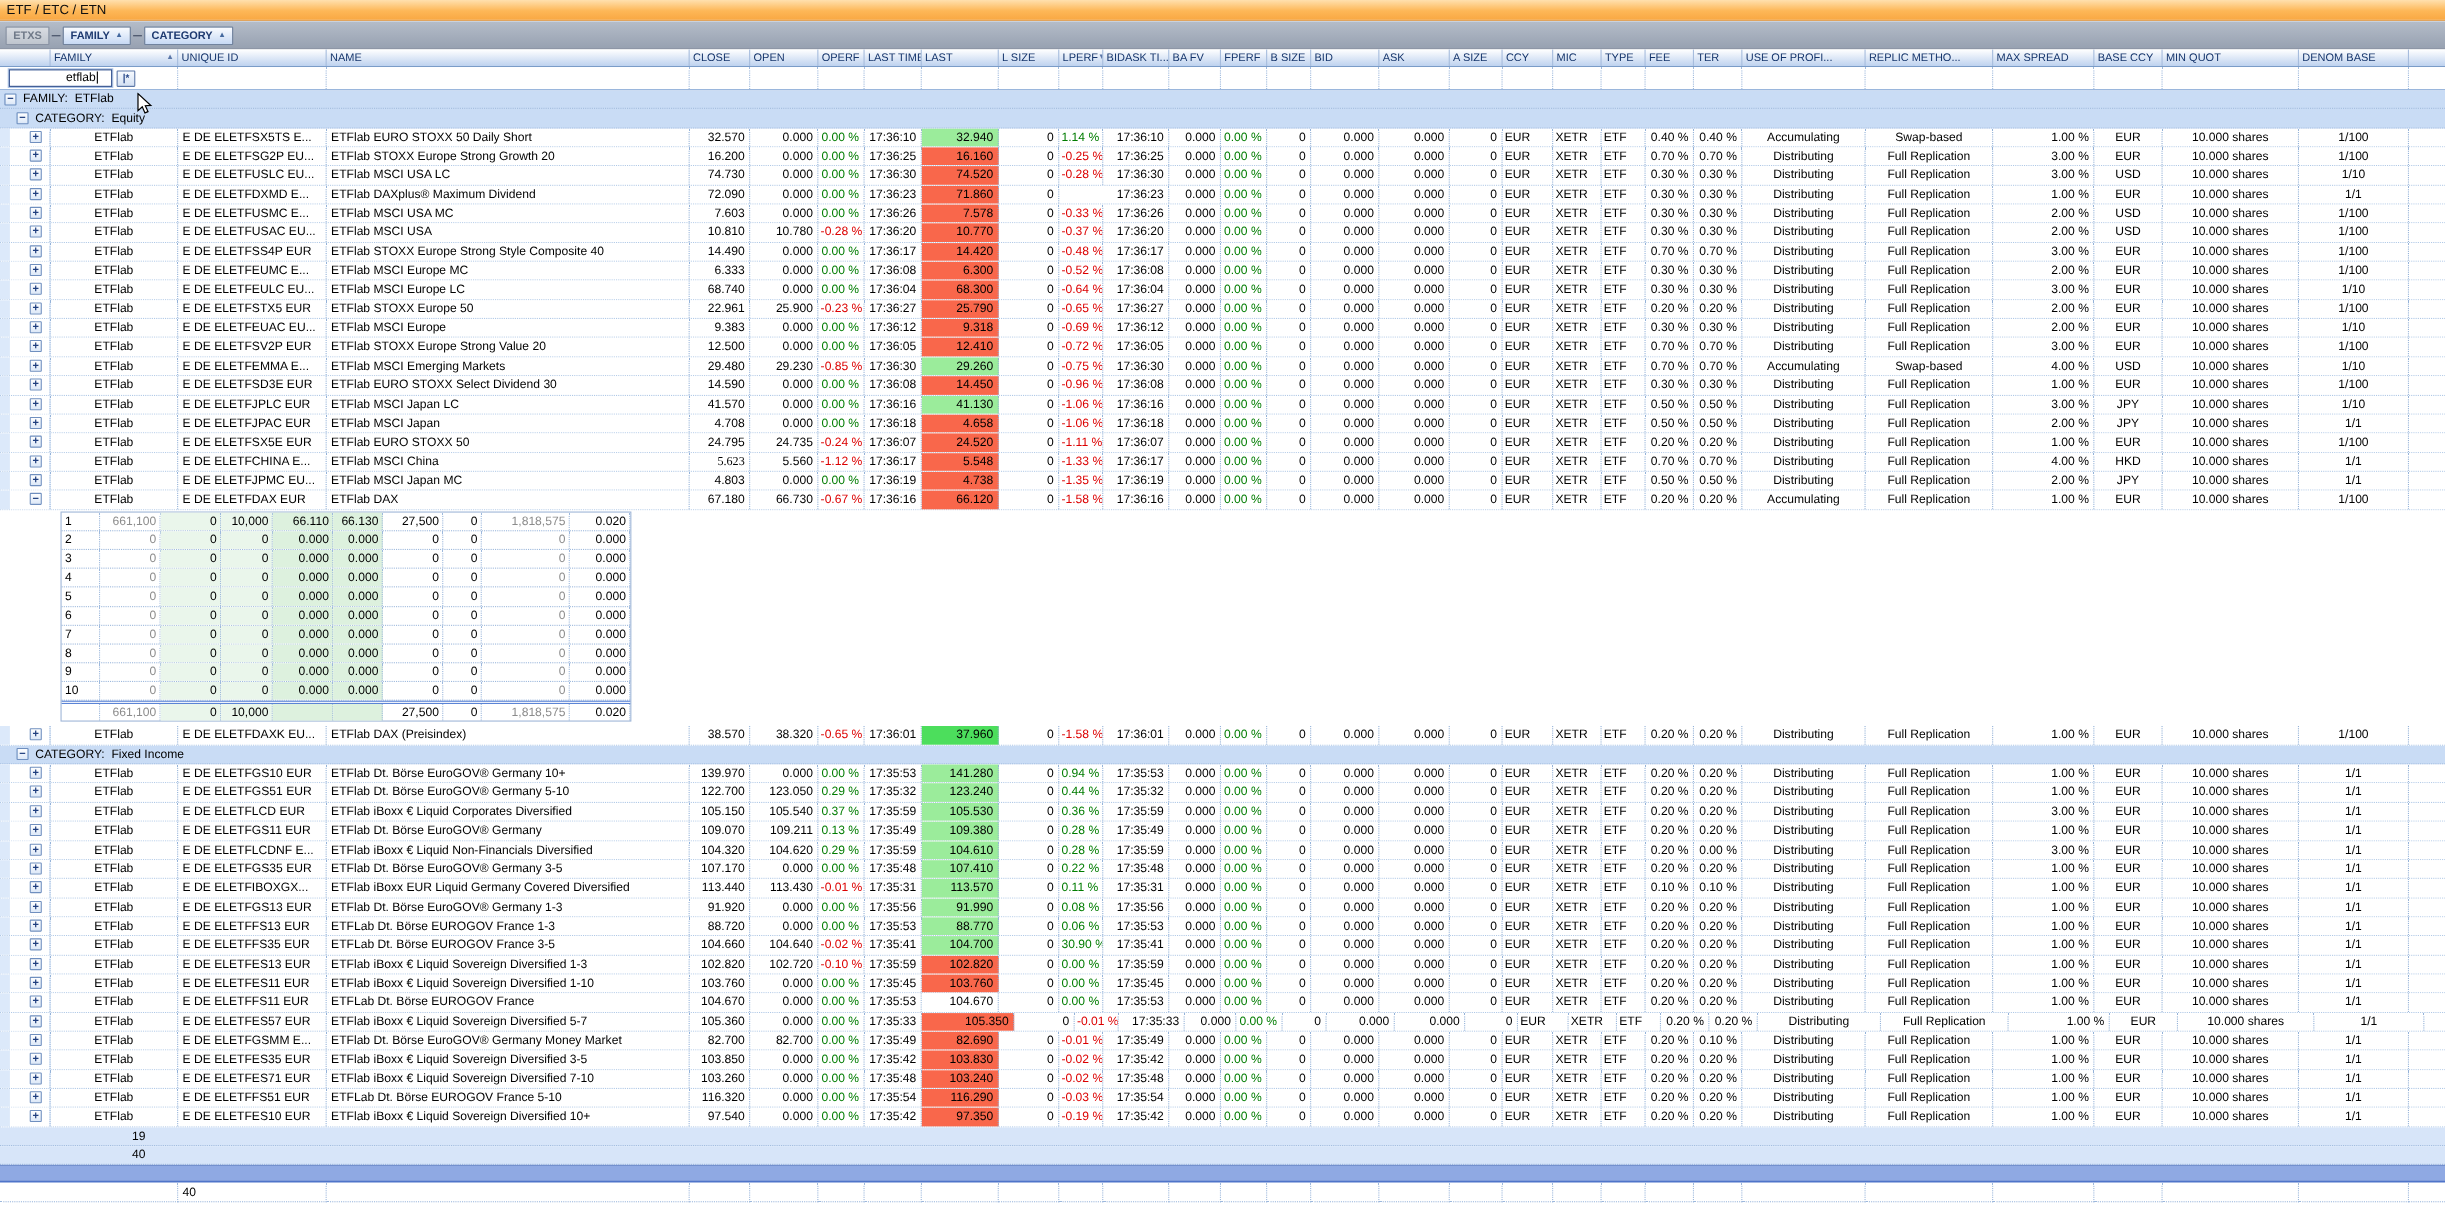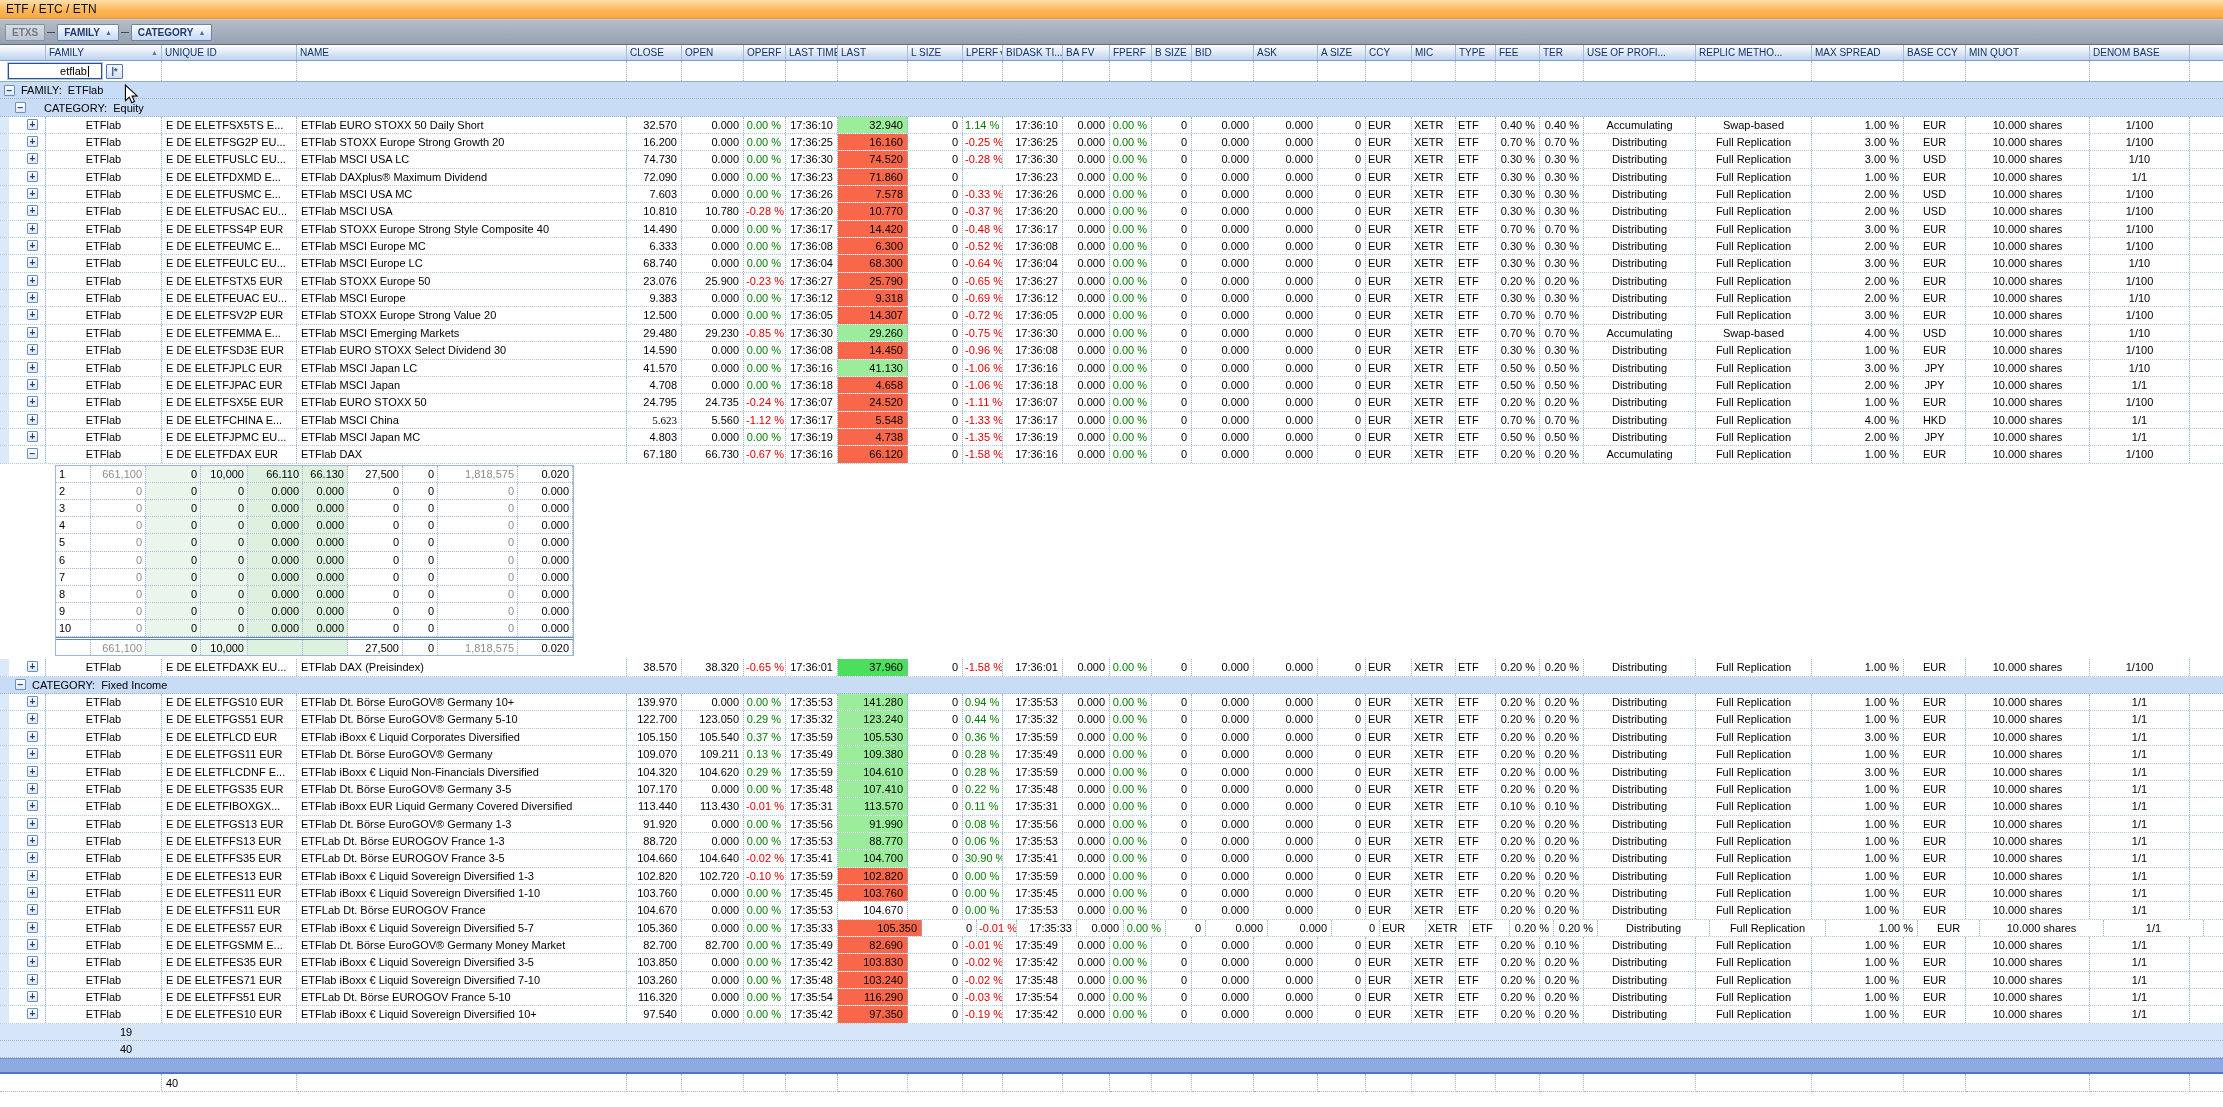--- a/index.html
+++ b/index.html
@@ -194,21 +194,21 @@
         <div class="fcell" style="width: 100px;"></div>
       </div>
   </div>
   <div id="bodyRows">
       <div class="row grp">
         <span class="box" style="margin-left: 4px;">−</span>
         <span style="margin-left: 6px;">FAMILY:&nbsp; ETFlab</span>
       </div>
       <div class="row grp">
         <span class="box" style="margin-left: 15px;">−</span>
-        <span style="margin-left: 18px;">CATEGORY:&nbsp; Equity</span>
+        <span style="margin-left: 6px;">CATEGORY:&nbsp; Equity</span>
       </div>
       <div class="row drow">
         <div class="c gut" style="width: 46px;">
           <span class="box">+</span>
         </div>
         <div class="c ctr" style="width: 116px;">ETFlab</div>
         <div class="c " style="width: 135px; padding-left: 4px;">E DE ELETFSX5TS E...</div>
         <div class="c " style="width: 330px; padding-left: 4px;">ETFlab EURO STOXX 50 Daily Short</div>
         <div class="c num" style="width: 55px;">32.570</div>
         <div class="c num" style="width: 62px;">0.000</div>
@@ -509,21 +509,21 @@
         <div class="c ctr" style="width: 100px;">1/10</div>
         <div class="c" style="width: 33px; border-right: none;"></div>
       </div>
       <div class="row drow">
         <div class="c gut" style="width: 46px;">
           <span class="box">+</span>
         </div>
         <div class="c ctr" style="width: 116px;">ETFlab</div>
         <div class="c " style="width: 135px; padding-left: 4px;">E DE ELETFSTX5 EUR</div>
         <div class="c " style="width: 330px; padding-left: 4px;">ETFlab STOXX Europe 50</div>
-        <div class="c num" style="width: 55px;">23.076</div>
+        <div class="c num" style="width: 55px;">22.961</div>
         <div class="c num" style="width: 62px;">25.900</div>
         <div class="c num neg" style="width: 42px;">-0.23 %</div>
         <div class="c num" style="width: 52px;">17:36:27</div>
         <div class="c num fl-down" style="width: 70px;">25.790</div>
         <div class="c num" style="width: 55px;">0</div>
         <div class="c num neg" style="width: 40px;">-0.65 %</div>
         <div class="c num" style="width: 60px;">17:36:27</div>
         <div class="c num" style="width: 47px;">0.000</div>
         <div class="c num pos" style="width: 42px;">0.00 %</div>
         <div class="c num" style="width: 40px;">0</div>
@@ -581,21 +581,21 @@
         <div class="c gut" style="width: 46px;">
           <span class="box">+</span>
         </div>
         <div class="c ctr" style="width: 116px;">ETFlab</div>
         <div class="c " style="width: 135px; padding-left: 4px;">E DE ELETFSV2P EUR</div>
         <div class="c " style="width: 330px; padding-left: 4px;">ETFlab STOXX Europe Strong Value 20</div>
         <div class="c num" style="width: 55px;">12.500</div>
         <div class="c num" style="width: 62px;">0.000</div>
         <div class="c num pos" style="width: 42px;">0.00 %</div>
         <div class="c num" style="width: 52px;">17:36:05</div>
-        <div class="c num fl-down" style="width: 70px;">14.307</div>
+        <div class="c num fl-down" style="width: 70px;">12.410</div>
         <div class="c num" style="width: 55px;">0</div>
         <div class="c num neg" style="width: 40px;">-0.72 %</div>
         <div class="c num" style="width: 60px;">17:36:05</div>
         <div class="c num" style="width: 47px;">0.000</div>
         <div class="c num pos" style="width: 42px;">0.00 %</div>
         <div class="c num" style="width: 40px;">0</div>
         <div class="c num" style="width: 62px;">0.000</div>
         <div class="c num" style="width: 64px;">0.000</div>
         <div class="c num" style="width: 48px;">0</div>
         <div class="c " style="width: 46px;">EUR</div>

